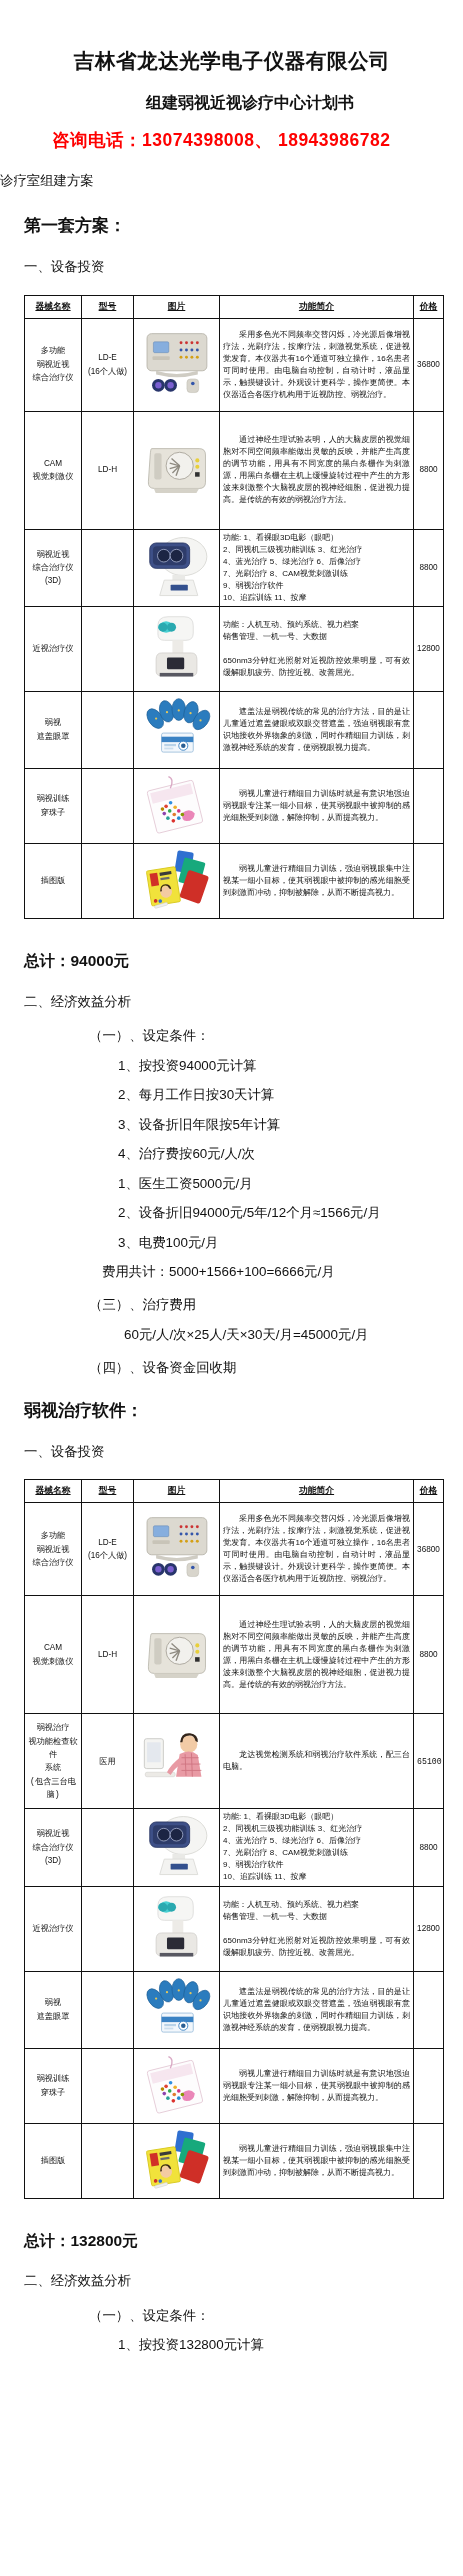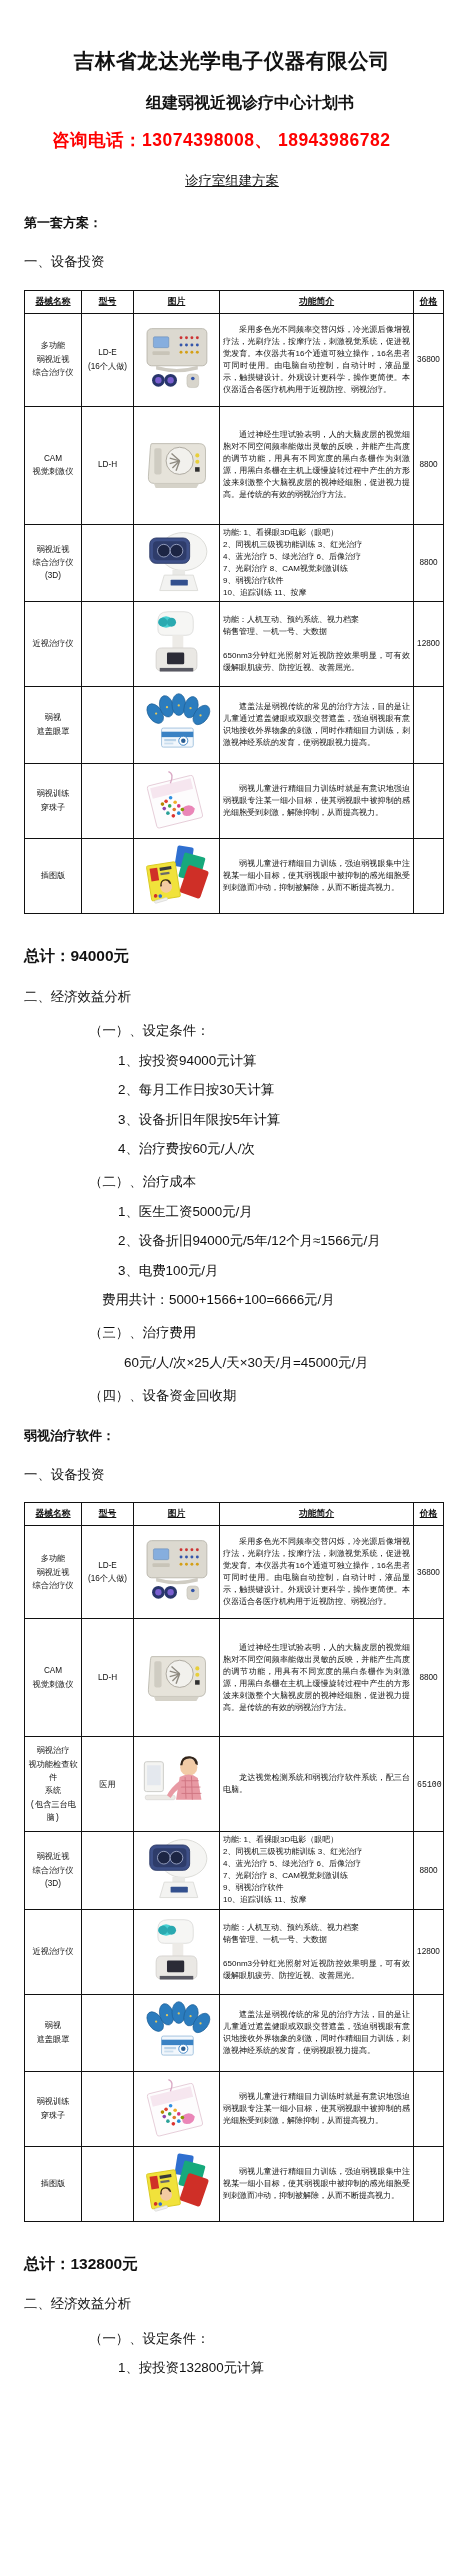--- a/index.html
+++ b/index.html
@@ -2,22 +2,22 @@
 <html style="font-size:8.2px"><head>
 <meta charset="utf-8">
 <style>
   html,body{margin:0;padding:0;background:#ffffff;}
   body{font-family:"Liberation Sans","DejaVu Sans",sans-serif;color:#111;}
   .page{width:464px;min-height:2755px;margin:0 auto;background:#fff;box-sizing:border-box;padding-top:47px;padding-bottom:28px;}
   .doc-title{font-size:20.6px;font-weight:bold;text-align:center;margin:0 0 0 0;letter-spacing:0.5px;}
   .doc-subtitle{font-size:16px;font-weight:bold;text-align:center;margin:17.5px 0 0 0;padding-left:36px;}
   .intro{font-size:13.4px;line-height:28px;margin:19.6px 28px 0 39px;text-align:justify;}
   .phone-line{font-size:17.5px;font-weight:bold;margin:14.4px 0 0 52px;letter-spacing:0.5px;}
-  .center-heading{font-size:13.4px;text-align:center;margin-top:20.6px;text-decoration:underline;}
-  .plan-heading{font-size:13px;font-weight:bold;margin:24px 0 0 24px;}
+  .center-heading{font-size:13.4px;text-align:left;margin-top:20.6px;}
+  .plan-heading{font-size:17px;font-weight:bold;margin:24px 0 0 24px;}
   .sub-heading{font-size:13.4px;margin:20.6px 0 0 24px;}
   table.equip{border-collapse:collapse;margin:18.5px 0 0 24px;width:417px;table-layout:fixed;border:1.5px solid #111;}
   table.equip th,table.equip td{border:1px solid #111;padding:2.1px 3.1px;vertical-align:middle;box-sizing:border-box;}
   table.equip th{font-size:8.8px;font-weight:600;height:23px;text-align:center;text-decoration:underline;}
   col.c-name{width:57px;}col.c-model{width:52px;}col.c-img{width:86px;}col.c-desc{width:194px;}col.c-price{width:30px;}
   td.cell-name,td.cell-model,td.cell-price{text-align:center;font-size:8.2px;line-height:13.4px;white-space:pre-line;}
   td.cell-img{text-align:center;padding:3.1px 1px;}
   td.cell-desc{padding:4.1px 5.2px;}
   .desc{font-size:8px;line-height:12px;white-space:pre-line;text-align:justify;}
   .desc.indent{text-indent:2em;}
@@ -261,21 +261,20 @@
   </table>
 
   <div class="total-line">总计：94000元</div>
   <div class="sub-heading">二、经济效益分析</div>
   <div id="analysis1">
       <div class="aline l1">（一）、设定条件：</div>
       <div class="aline l2">1、按投资94000元计算</div>
       <div class="aline l2">2、每月工作日按30天计算</div>
       <div class="aline l2">3、设备折旧年限按5年计算</div>
       <div class="aline l2">4、治疗费按60元/人/次</div>
-      <div class="aline l1">（二）、治疗成本</div>
       <div class="aline l2">1、医生工资5000元/月</div>
       <div class="aline l2">2、设备折旧94000元/5年/12个月≈1566元/月</div>
       <div class="aline l2">3、电费100元/月</div>
       <div class="aline l3">费用共计：5000+1566+100=6666元/月</div>
       <div class="aline l1">（三）、治疗费用</div>
       <div class="aline l4">60元/人/次×25人/天×30天/月=45000元/月</div>
       <div class="aline l1">（四）、设备资金回收期</div>
     </div>
 
   <div class="plan-heading">弱视治疗软件：</div>

